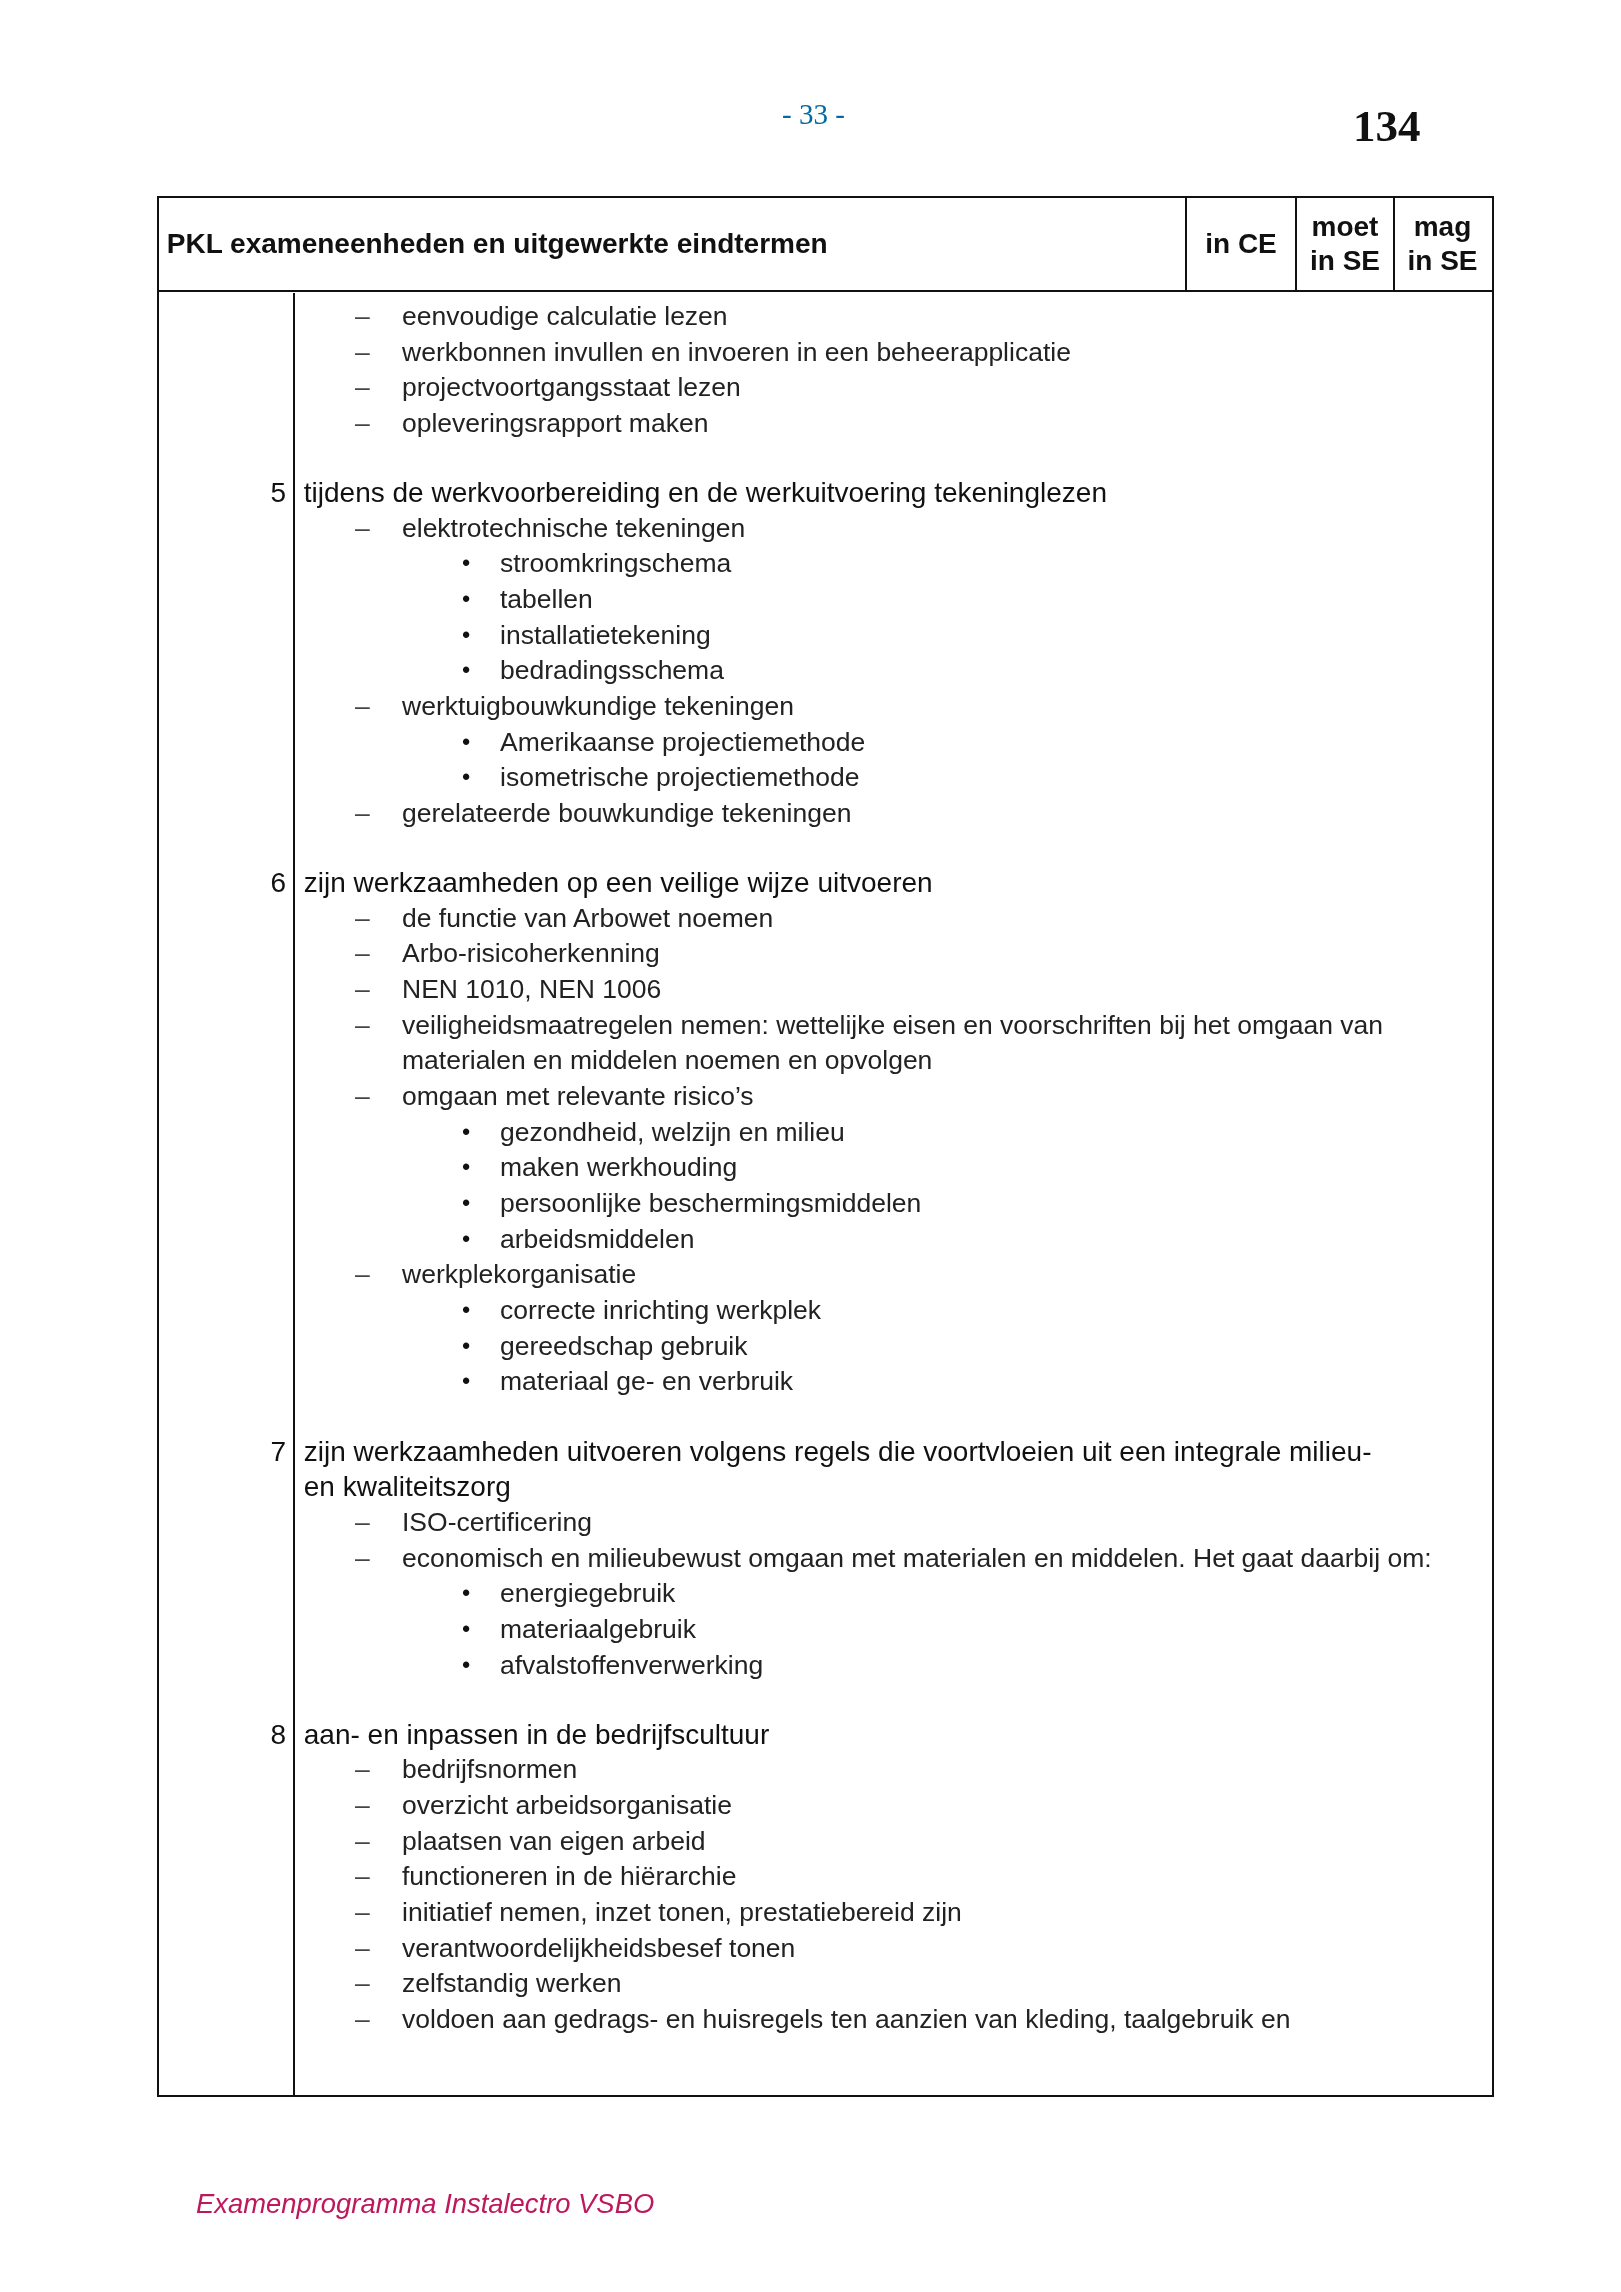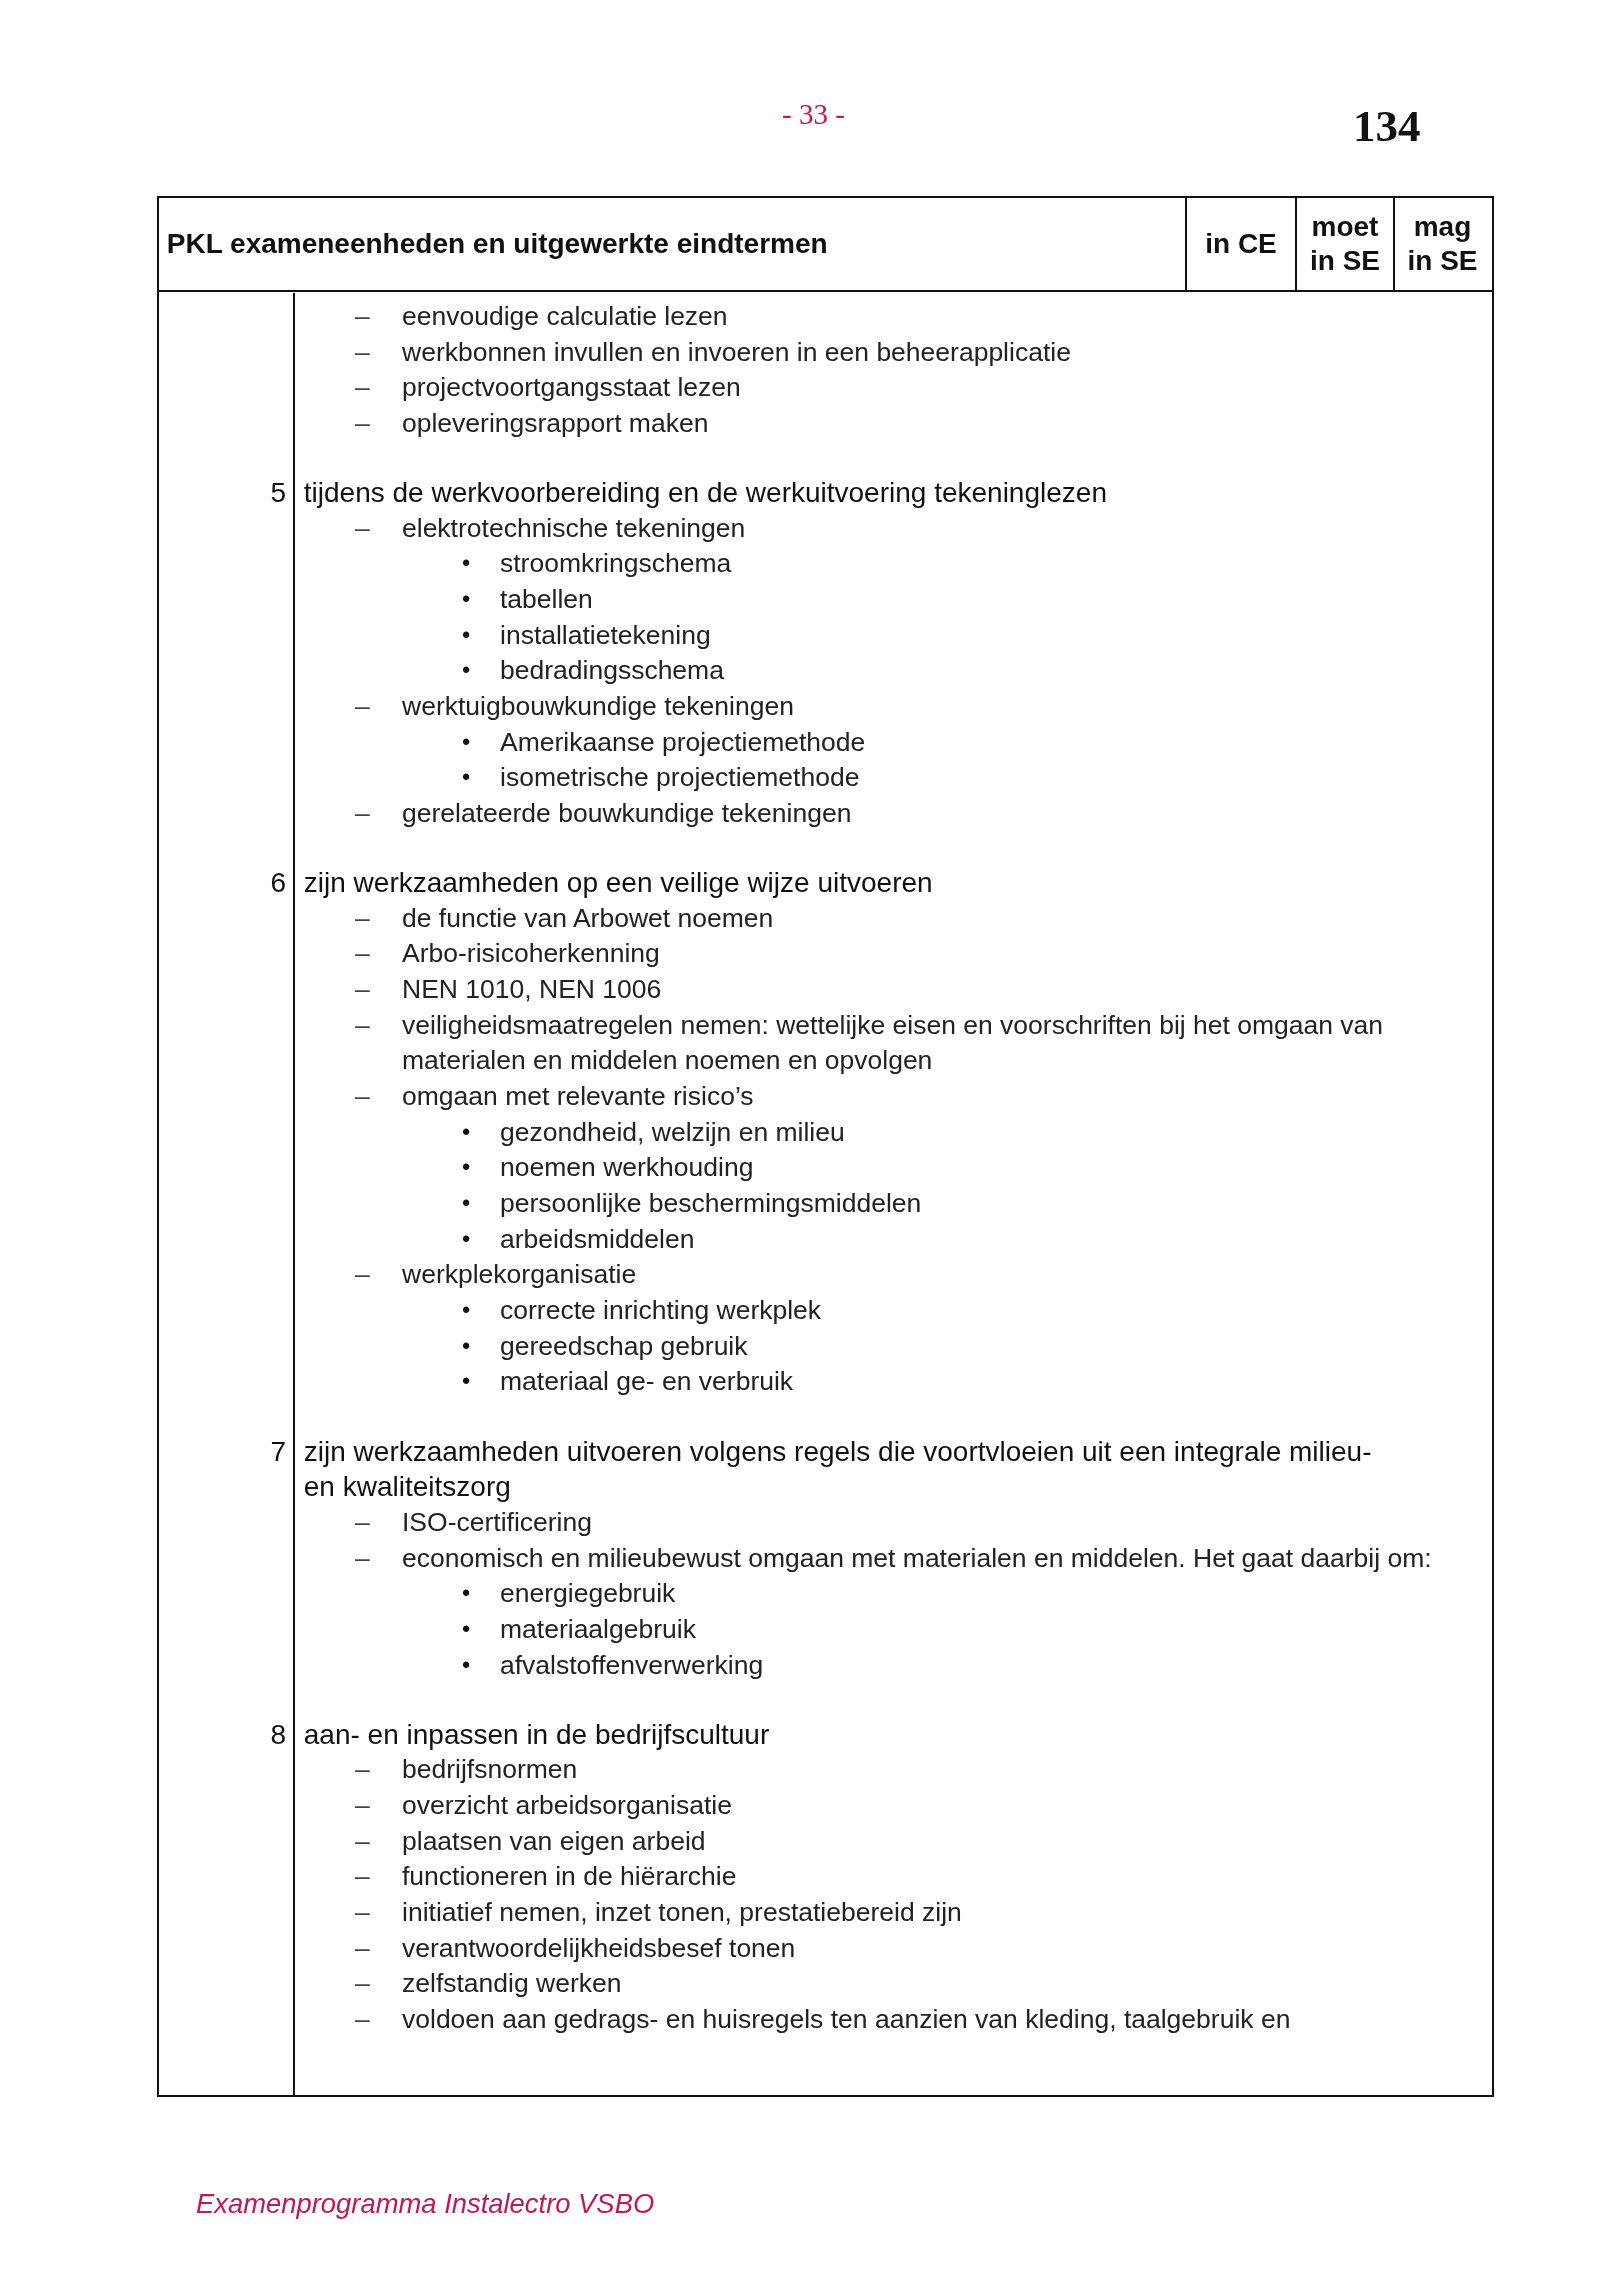--- a/index.html
+++ b/index.html
@@ -1,17 +1,17 @@
 <!DOCTYPE html>
 <html><head>
 <meta charset="utf-8">
 <style>
   html, body { margin: 0; padding: 0; background: #ffffff; }
   body { width: 1621px; height: 2293px; position: relative; overflow: hidden; font-family: "Liberation Sans", sans-serif; color: #111; }
-  .page-number { position: absolute; top: 98px; left: 745px; width: 137px; text-align: center; font-family: "Liberation Serif", serif; font-size: 29px; color: #be185d; }
+  .page-number { position: absolute; top: 98px; left: 745px; width: 137px; text-align: center; font-family: "Liberation Serif", serif; font-size: 29px; color: #0369a1; }
   .doc-number { position: absolute; top: 100px; left: 1353px; width: 98px; text-align: left; font-family: "Liberation Serif", serif; font-weight: bold; font-size: 45px; color: #111; }
   .table { position: absolute; left: 157px; top: 196px; width: 1337px; height: 1901px; border: 2.9px solid #111; box-sizing: border-box; }
   .thead { position: absolute; left: 0; top: 0; right: 0; height: 92px; border-bottom: 2.9px solid #111; display: flex; }
   .th { height: 100%; display: flex; align-items: center; font-weight: bold; font-size: 28px; color: #111; box-sizing: border-box; }
   .th-title { width: 1028px; padding-left: 7.8px; border-right: 2.9px solid #111; }
   .th-col { justify-content: center; text-align: center; line-height: 34px; border-right: 2.9px solid #111; }
   .th-ce { width: 110px; }
   .th-moet { width: 98px; }
   .th-mag { width: 95px; border-right: none; }
   .tbody { position: absolute; left: 0; top: 95px; right: 0; bottom: 0; }
@@ -128,21 +128,21 @@
         <div class="row" style="top: 786px;">
           <span class="dash">–</span>
           <span class="dash-text">omgaan met relevante risico’s</span>
         </div>
         <div class="row" style="top: 822px;">
           <span class="bullet">•</span>
           <span class="bullet-text">gezondheid, welzijn en milieu</span>
         </div>
         <div class="row" style="top: 857px;">
           <span class="bullet">•</span>
-          <span class="bullet-text">noemen werkhouding</span>
+          <span class="bullet-text">maken werkhouding</span>
         </div>
         <div class="row" style="top: 893px;">
           <span class="bullet">•</span>
           <span class="bullet-text">persoonlijke beschermingsmiddelen</span>
         </div>
         <div class="row" style="top: 929px;">
           <span class="bullet">•</span>
           <span class="bullet-text">arbeidsmiddelen</span>
         </div>
         <div class="row" style="top: 964px;">

